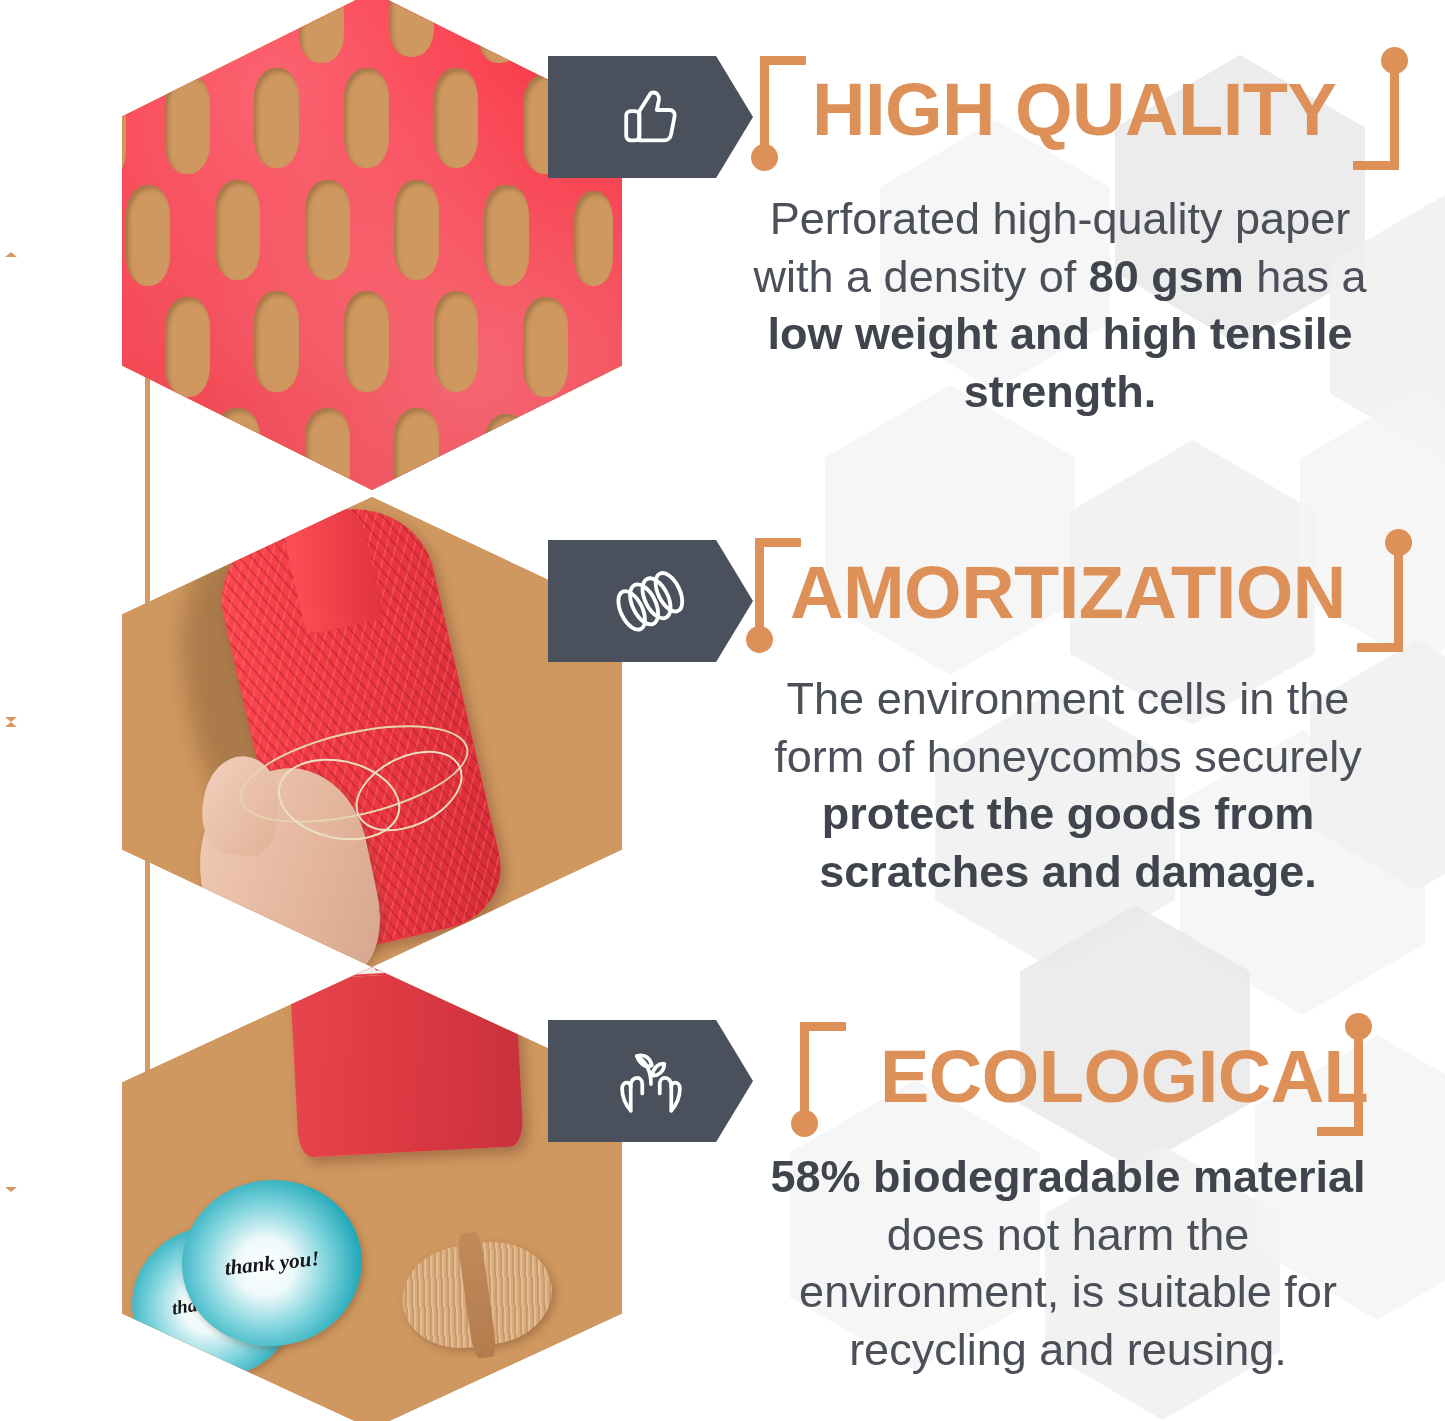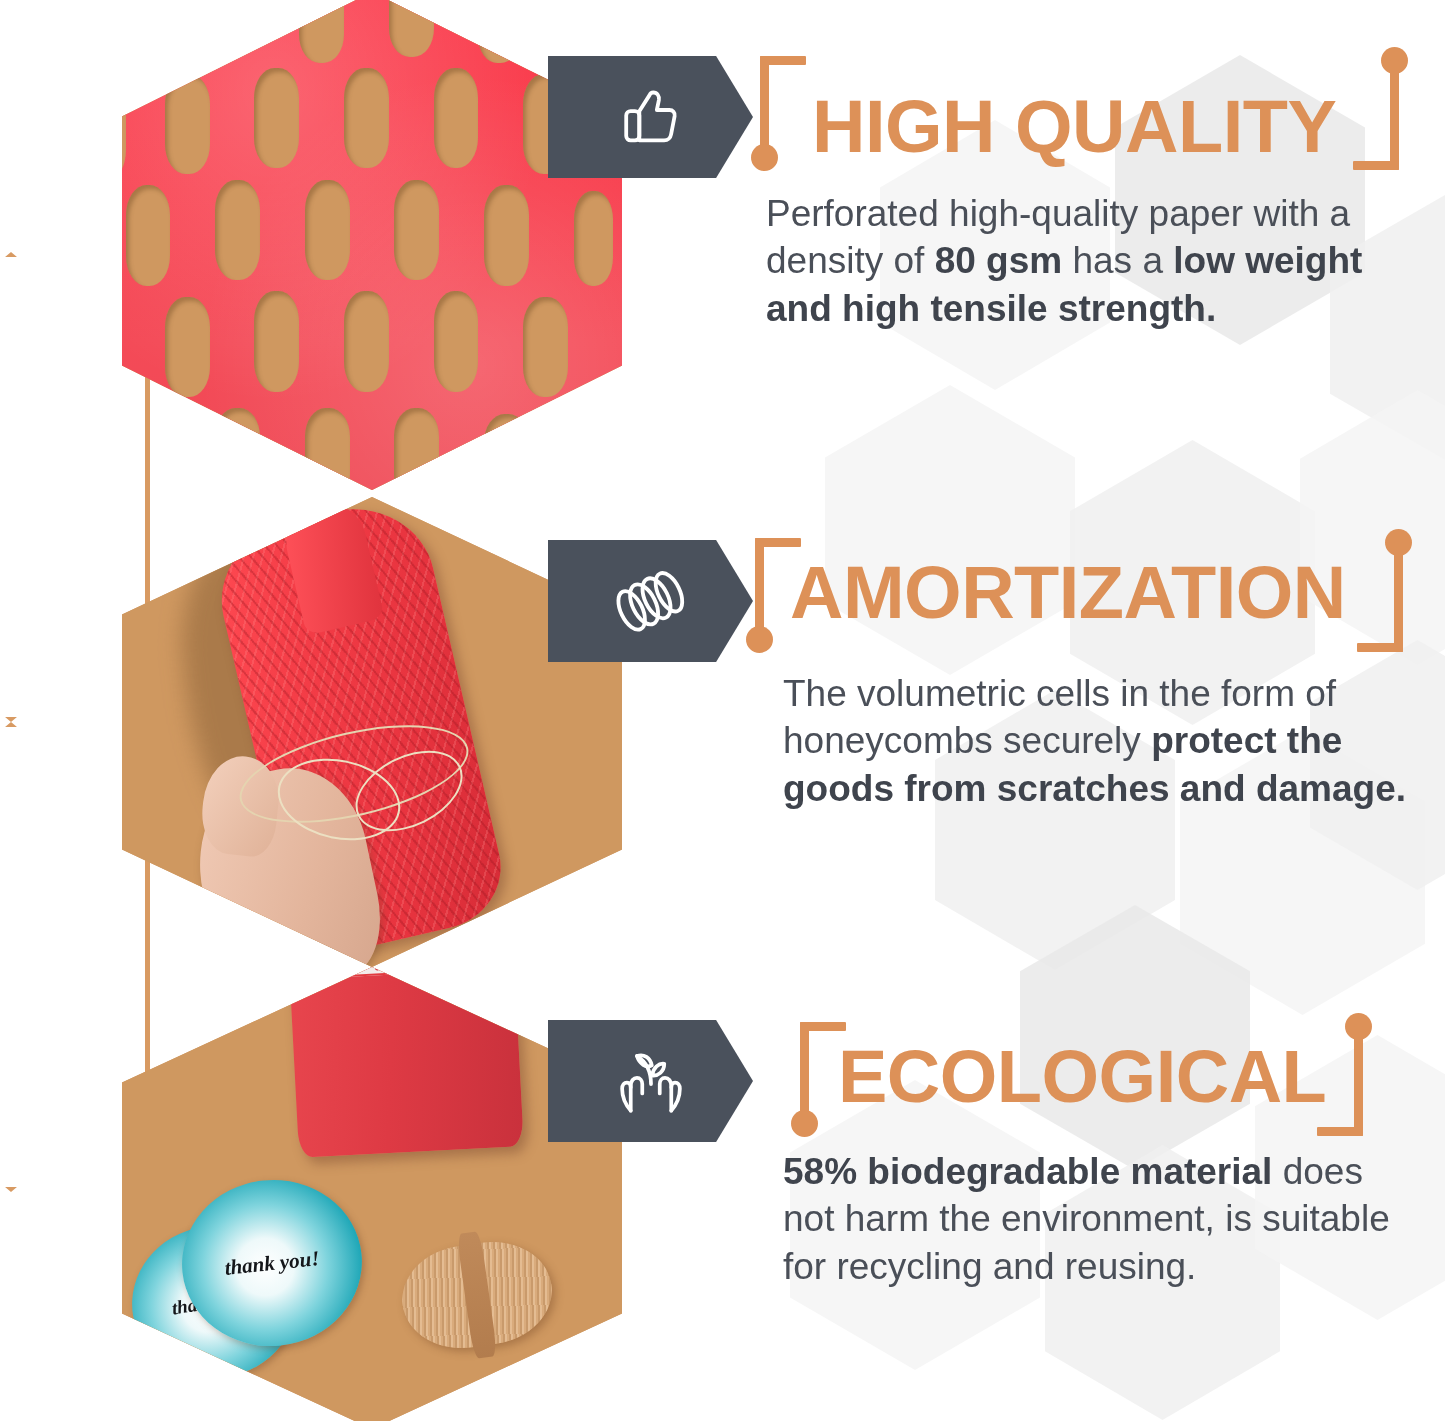--- a/index.html
+++ b/index.html
@@ -112,22 +112,22 @@
   .bracket-l .arm{position:absolute;left:0;top:0;height:9px;width:46px;background:#dd9158;border-radius:1px;}
   .bracket-l .dot{position:absolute;left:-9px;bottom:-11px;width:27px;height:27px;border-radius:50%;background:#dd9158;}
 
   .bracket-r{position:absolute;}
   .bracket-r .stem{position:absolute;right:0;top:0;width:9px;height:100%;background:#dd9158;border-radius:1px;}
   .bracket-r .arm{position:absolute;right:0;bottom:0;height:9px;width:46px;background:#dd9158;border-radius:1px;}
   .bracket-r .dot{position:absolute;right:-9px;top:-13px;width:27px;height:27px;border-radius:50%;background:#dd9158;}
 
   .f-title{position:absolute;color:#dd9158;font-weight:700;
      font-size:74px;line-height:1;letter-spacing:-.5px;white-space:nowrap;}
-  .f-body{position:absolute;color:#4a4f58;
-     font-size:37px;line-height:1.28;font-weight:500;margin-left:31px;}
+  .f-body{position:absolute;text-align:center;color:#4a4f58;
+     font-size:45px;line-height:1.28;font-weight:500;}
   .f-body b{font-weight:800;color:#3f444d;}
 </style>
 </head>
 <body>
 
 <div id="root">
 
   <div class="wm l" style="left:880px;top:120px;width:230px;height:270px;"></div>
   <div class="wm d" style="left:1115px;top:55px;width:250px;height:290px;"></div>
   <div class="wm" style="left:1330px;top:195px;width:230px;height:265px;"></div>
@@ -240,21 +240,21 @@
       <div class="arm"></div>
         <div class="stem"></div>
         <div class="dot"></div>
     </div>
     <div class="bracket-r" style="left:1344px;top:60px;width:55px;height:110px;">
       <div class="dot"></div>
         <div class="stem"></div>
         <div class="arm"></div>
     </div>
 
-    <div class="f-title" style="left:812px;top:90px;">HIGH QUALITY</div>
+    <div class="f-title" style="left:812px;top:73px;">HIGH QUALITY</div>
 
     <div class="f-body" style="left:735px;top:190px;width:650px;">
       <span>Perforated high-quality paper with a density of </span><b>80 gsm</b><span> has a </span><b>low weight and high tensile strength.</b>
     </div>
   </div>
 
   <div class="feature" style="left:0;top:0;">
     <div class="tag" style="left:548px;top:540px;width:205px;">
       <span>
         <svg width="86" height="74" viewBox="0 0 56 46" fill="none" stroke="#ffffff" stroke-width="2.5" stroke-linecap="round">
@@ -275,21 +275,21 @@
     </div>
     <div class="bracket-r" style="left:1348px;top:542px;width:55px;height:110px;">
       <div class="dot"></div>
         <div class="stem"></div>
         <div class="arm"></div>
     </div>
 
     <div class="f-title" style="left:790px;top:556px;">AMORTIZATION</div>
 
     <div class="f-body" style="left:752px;top:670px;width:632px;">
-      <span>The volumetric cells in the form of honeycombs securely </span><b>protect the goods from scratches and damage.</b>
+      <span>The environment cells in the form of honeycombs securely </span><b>protect the goods from scratches and damage.</b>
     </div>
   </div>
 
   <div class="feature" style="left:0;top:0;">
     <div class="tag" style="left:548px;top:1020px;width:205px;">
       <span>
         <svg width="80" height="78" viewBox="0 0 50 50" fill="none" stroke="#ffffff" stroke-width="2.4" stroke-linecap="round" stroke-linejoin="round">
           <path d="M25 27 C25 18 21 12 16 9"></path>
           <path d="M16 9 C20.5 7.5 24.5 10 25.5 15 C22 17 17.5 14 16 9 Z"></path>
           <path d="M33.5 14 C33.5 19 29.5 22 25.6 21.5 C26.5 16.5 30 13.5 33.5 14 Z"></path>
@@ -305,20 +305,20 @@
       <div class="arm"></div>
         <div class="stem"></div>
         <div class="dot"></div>
     </div>
     <div class="bracket-r" style="left:1308px;top:1026px;width:55px;height:110px;">
       <div class="dot"></div>
         <div class="stem"></div>
         <div class="arm"></div>
     </div>
 
-    <div class="f-title" style="left:838px;top:1040px;">ECOLOGICAL</div>
+    <div class="f-title" style="left:880px;top:1040px;">ECOLOGICAL</div>
 
     <div class="f-body" style="left:752px;top:1148px;width:632px;">
       <b>58% biodegradable material</b><span> does not harm the environment, is suitable for recycling and reusing.</span>
     </div>
   </div>
 
 </div>
 
 </body></html>

